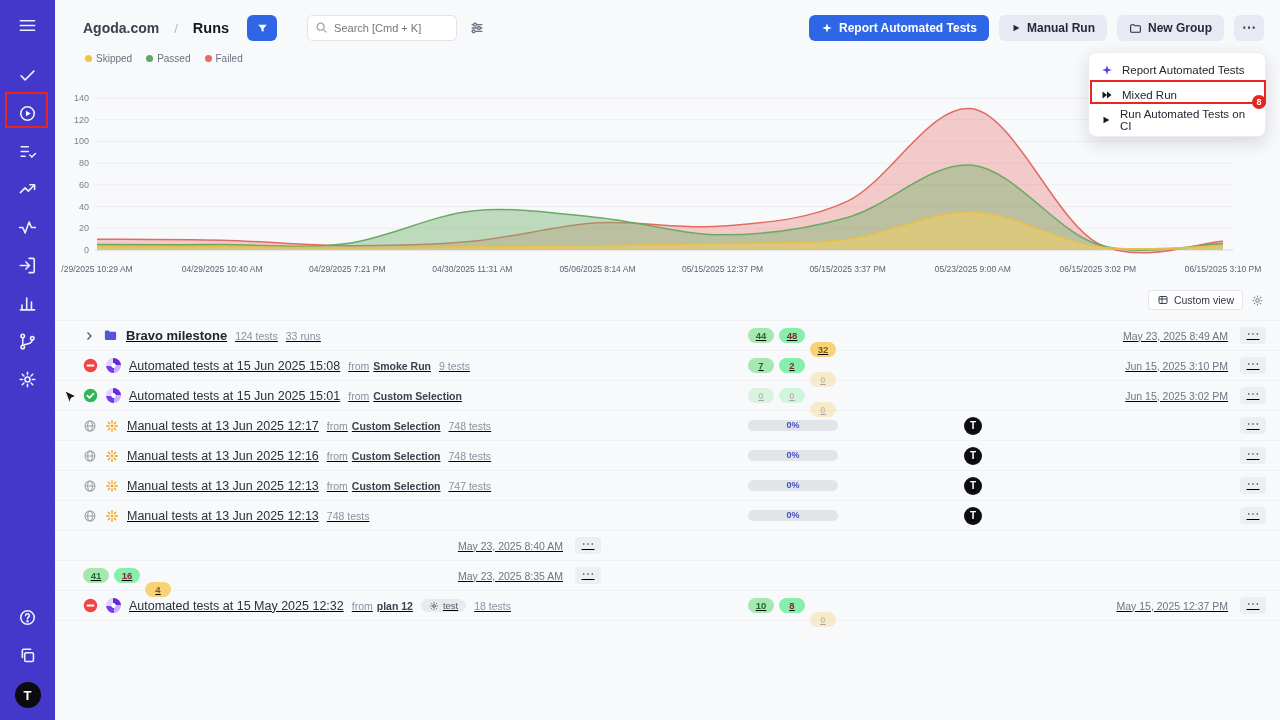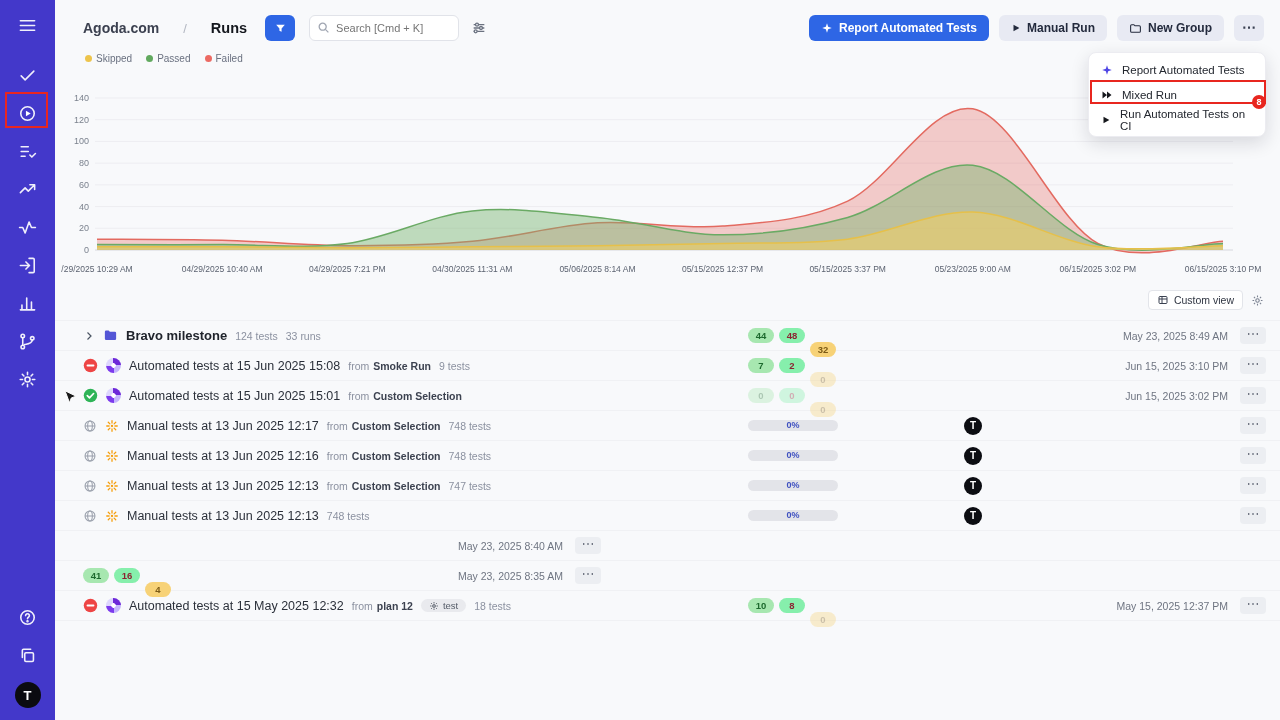--- a/index.html
+++ b/index.html
@@ -13,26 +13,26 @@
   .sb-item.first { margin-top:8px; height:34px; }
   .sb-item svg { width:19px; height:19px; stroke:rgba(255,255,255,.92); fill:none; stroke-width:2; stroke-linecap:round; stroke-linejoin:round; }
   .sb-gap { height:14px; }
   .sb-spacer { flex:1; }
   .sb-logo { width:26px; height:26px; border-radius:50%; background:#0b0b10; color:#fff; display:flex; align-items:center; justify-content:center; font-weight:bold; font-size:13px; margin:8px 0 12px; }
 
   
   .main { position:absolute; left:55px; right:0; top:0; bottom:0; }
 
   .header { display:flex; align-items:center; padding:15px 16px 0 28px; gap:10px; }
-  .crumb { display:flex; align-items:baseline; gap:24px; }
+  .crumb { display:flex; align-items:baseline; gap:15px; }
   .crumb .proj { font-size:14px; font-weight:700; color:#3c4150; }
   .crumb .sep  { color:#b3b7c2; font-size:13px; }
   .crumb .sect { font-size:14.5px; font-weight:800; color:#14171d; }
   .btn-filter { width:30px; height:26px; border-radius:6px; background:#2e66e5; border:none; display:flex; align-items:center; justify-content:center; margin-left:8px; cursor:pointer; }
-  .search { position:relative; margin-left:4px; }
+  .search { position:relative; margin-left:20px; }
   .search input { width:150px; height:26px; border:1px solid #e1e3e9; border-radius:6px; background:#fff; padding:0 8px 0 26px; font-size:11px; color:#333; outline:none; }
   .search .mag { position:absolute; left:8px; top:6px; }
   .sliders { margin-left:2px; }
 
   .hdr-right { margin-left:auto; display:flex; gap:10px; align-items:center; }
   .btn { height:26px; border:none; border-radius:6px; font-size:12px; font-weight:600; display:flex; align-items:center; gap:6px; padding:0 12px; cursor:pointer; white-space:nowrap; }
   .btn-primary { background:#2e66e5; color:#fff; }
   .btn-soft { background:#e8eaf3; color:#232a3d; }
   .btn-more { width:30px; padding:0 0 3px 0; justify-content:center; background:#e8eaf3; color:#3a4152; font-weight:700; font-size:14px; }
 
@@ -45,21 +45,21 @@
   .dot { width:7px; height:7px; border-radius:50%; }
 
   .chart-wrap { margin:26px 0 0 18px; position:relative; width:1200px; }
   #xlabels { position:relative; height:14px; font-size:8.5px; color:#5b6270; }
   #xlabels span { position:absolute; top:2px; white-space:nowrap; transform:translateX(-50%); }
 
   .cv-row { display:flex; justify-content:flex-end; align-items:center; gap:8px; padding:14px 16px 0 0; }
   .cv-btn { display:flex; align-items:center; gap:5px; background:#fff; border:1px solid #e3e5ea; border-radius:4px; padding:3px 8px; font-size:10.5px; color:#2f3542; cursor:pointer; }
 
   .table { margin-top:10px; border-top:1px solid #f0f1f4; }
-  .trow { display:flex; align-items:center; height:30px; padding:0 14px 0 28px; border-bottom:1px solid #f0f1f4; }
+  .trow { display:flex; align-items:center; height:30px; padding:0 14px 0 28px; border-bottom:1px solid #f0f1f4;text-decoration:underline; }
   .r-left { display:flex; align-items:center; flex:1; min-width:0; gap:8px; }
   .t-folder { font-size:13px; font-weight:700; color:#20242c; cursor:pointer; }
   .t-run { font-size:12.5px; color:#2b303a; cursor:pointer; }
   .meta { font-size:10.5px; color:#8b91a0; }
   .from-val { font-size:10.5px; font-weight:700; color:#3c4250; margin-left:-4px; }
   .col-badges { width:150px; display:flex; gap:5px; align-items:center; flex:none; }
   .pill { min-width:26px; height:15px; border-radius:8px; display:flex; align-items:center; justify-content:center; font-size:9.5px; font-weight:700; padding:0 7px; }
   .pg { background:#a7e7b0; color:#1d6a2e; }
   .pr { background:#86efac; color:#8c2332; }
   .py { background:#f7d277; color:#7c5b16;margin-top:27px; }

